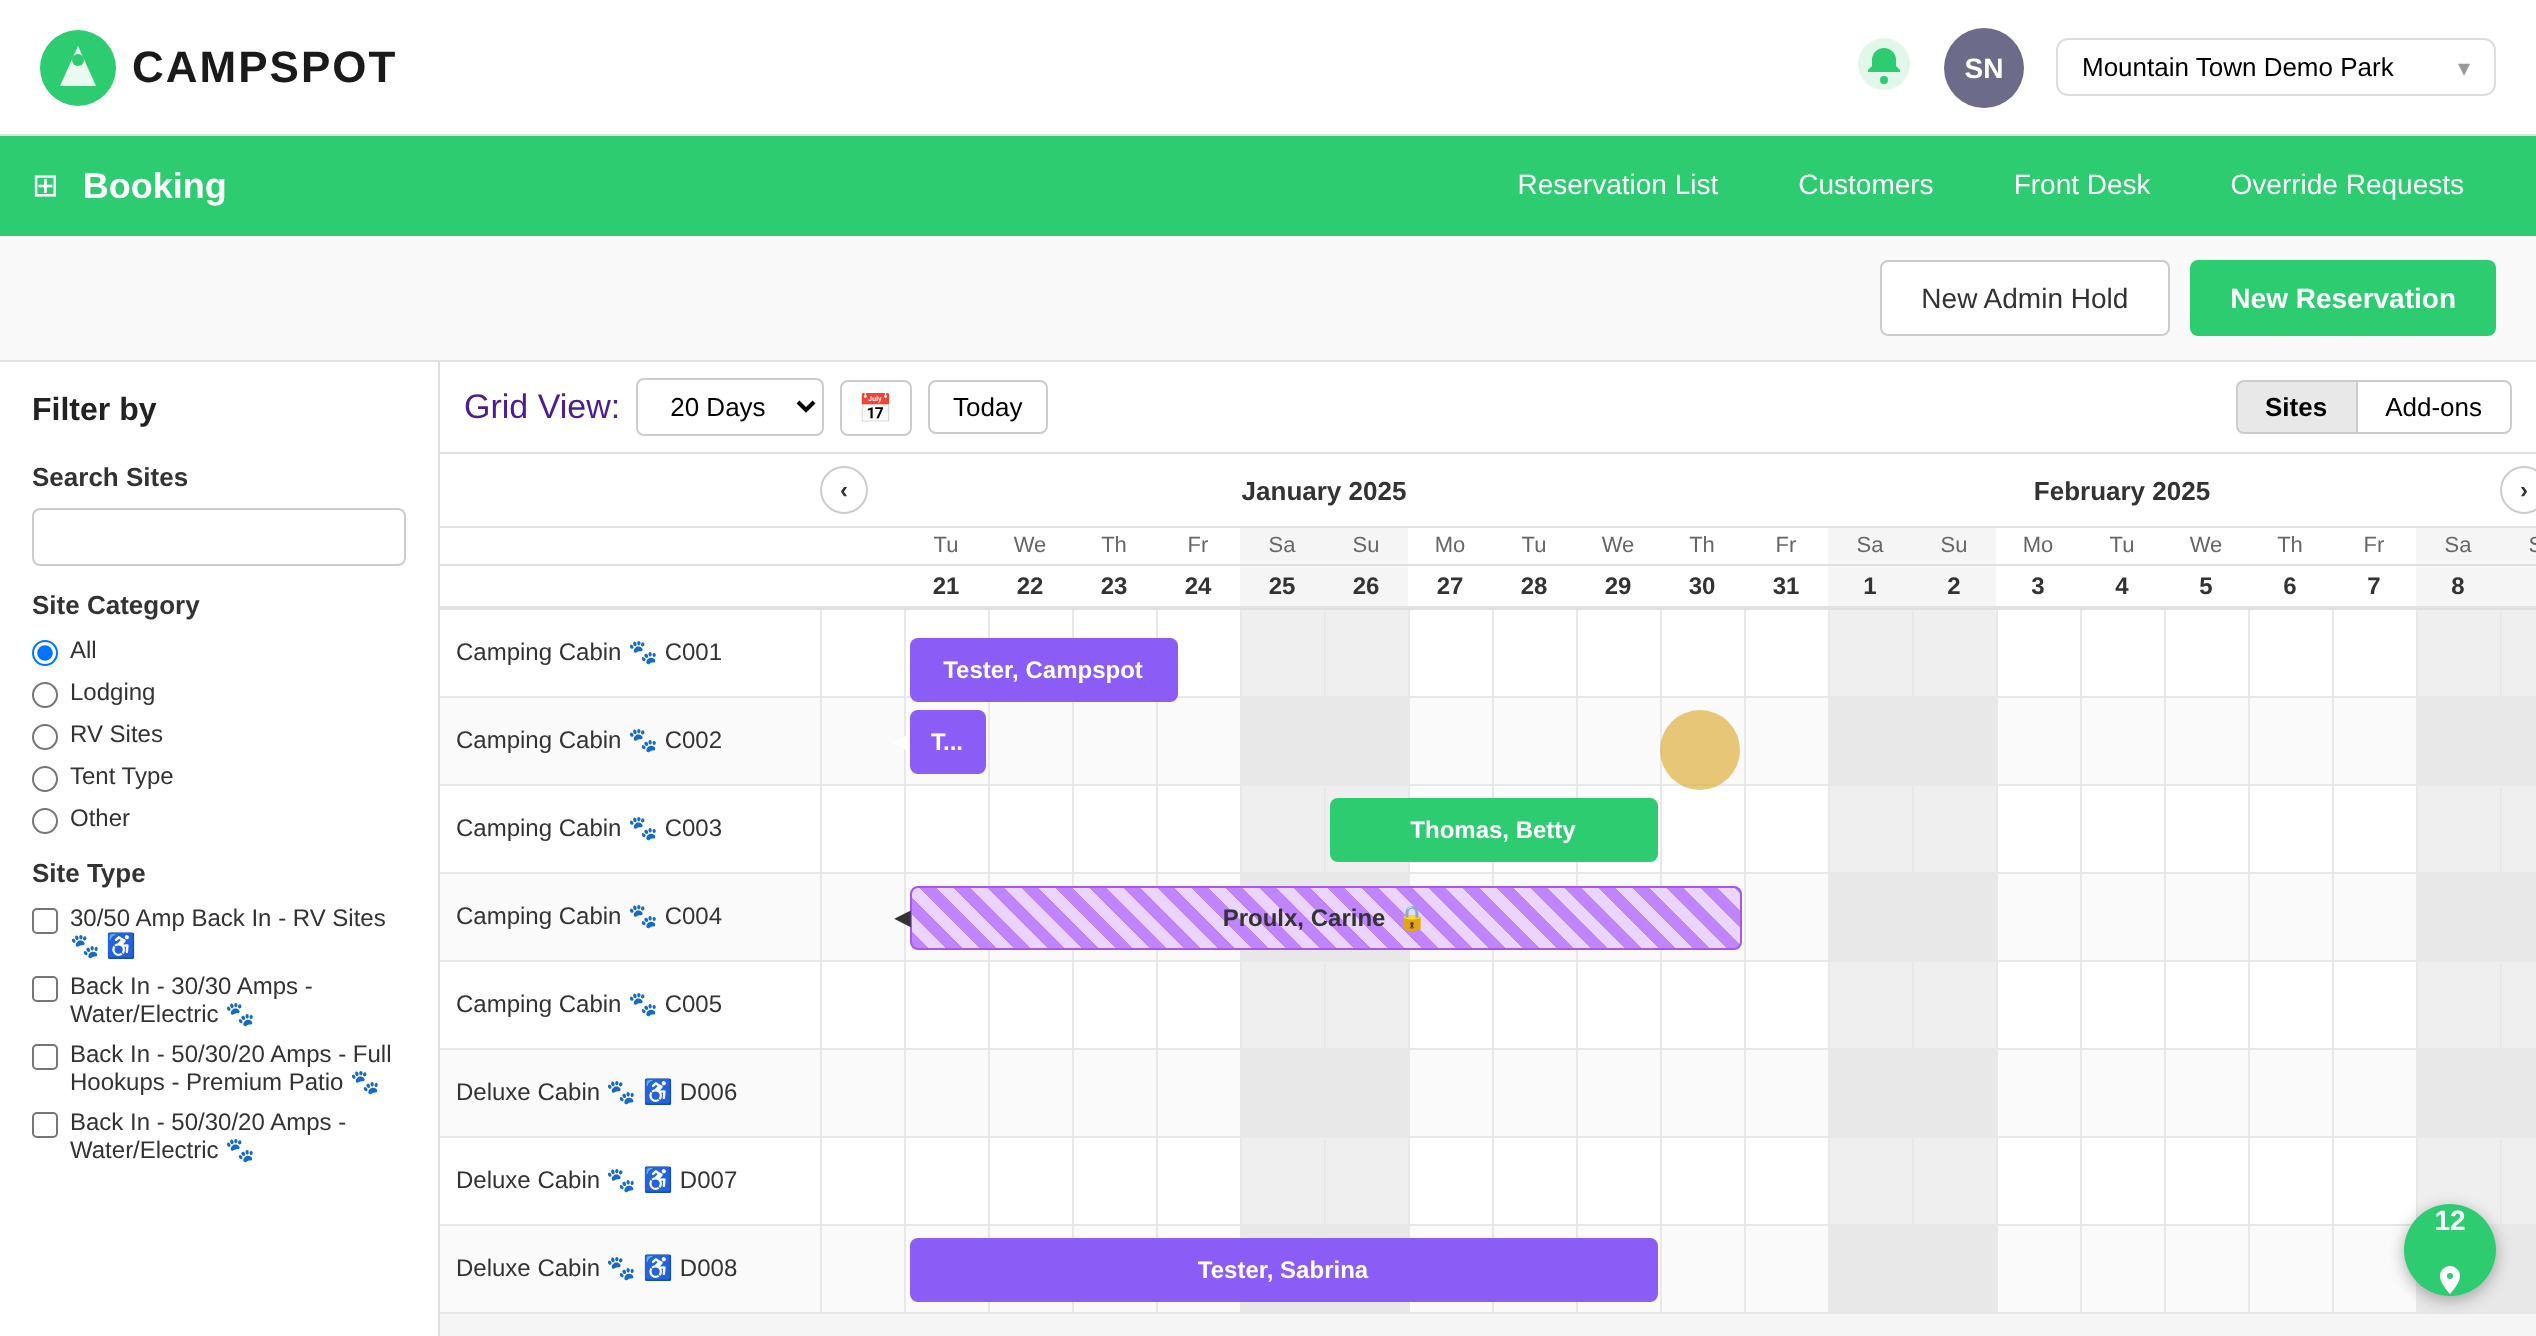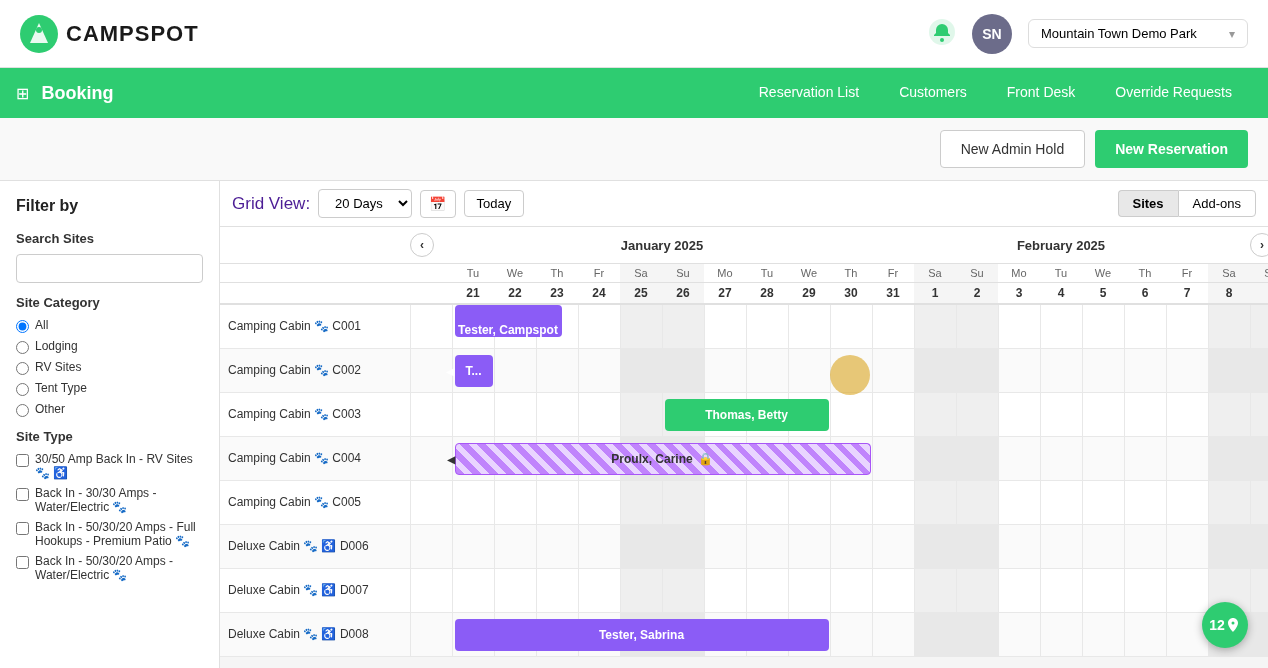--- a/index.html
+++ b/index.html
@@ -399,27 +399,27 @@
     .map-badge {
       position: fixed;
       bottom: 20px;
       right: 20px;
       width: 46px;
       height: 46px;
       background: #2ecc71;
       border-radius: 50%;
       display: flex;
       align-items: center;
-      justify-content: center;
+      justify-content: space-between;
       color: white;
       font-weight: 700;
       font-size: 13px;
       cursor: pointer;
       box-shadow: 0 2px 8px rgba(0,0,0,0.3);
-      flex-direction: row;
+      flex-direction: column;
     }
 
     .header-nav-col {
       width: 24px;
       min-width: 24px;
       text-align: center;
     }
   </style>
 </head>
 <body>
@@ -605,21 +605,21 @@
             <th style="background:#f5f5f5;">9</th>
 
           </tr>
         </thead>
         <tbody id="calendar-body">
 
         <tr class="site-row">
               <td class="site-label">Camping Cabin 🐾 C001</td>
               <td></td>
               <td style="position: relative; min-width: 42px; overflow: visible;">
-                <div class="res-block res-purple" style="width: 107px; left: 2px; top: 0; align-items: flex-end;">
+                <div class="res-block res-purple" style="width: 134px; left: 2px; top: 14px;">
                   <span>Tester, Campspot</span>
                 </div>
               </td>
               <td style="position: relative; min-width: 42px;"></td>
               <td style="position: relative; min-width: 42px;"></td>
               <td style="position: relative; min-width: 42px;"></td>
               <td style="position: relative; min-width: 42px; background: rgb(239, 239, 239);"></td>
               <td style="position: relative; min-width: 42px; background: rgb(239, 239, 239);"></td>
               <td style="position: relative; min-width: 42px;"></td>
               <td style="position: relative; min-width: 42px;"></td>

